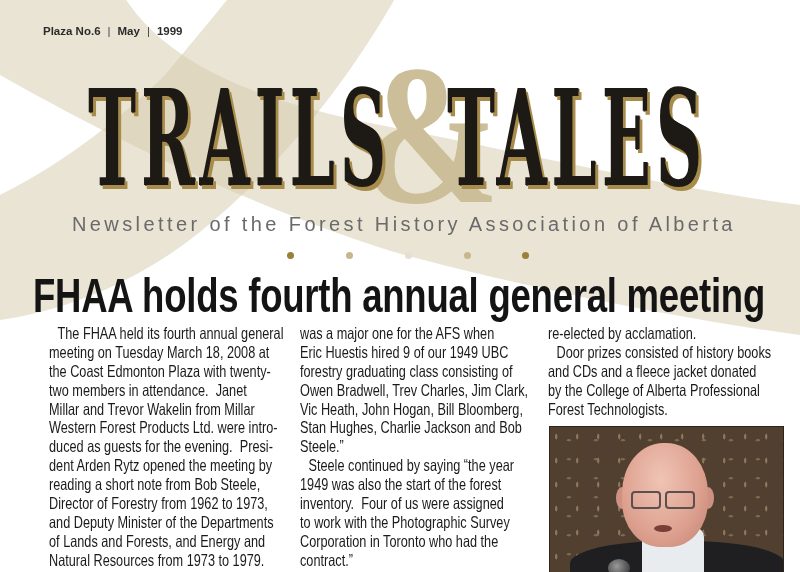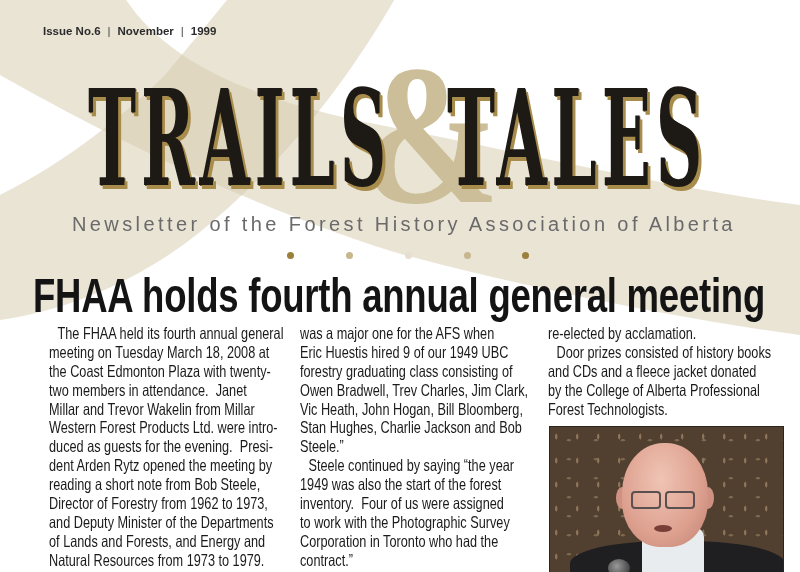--- a/index.html
+++ b/index.html
@@ -106,21 +106,21 @@
 </style>
 </head>
 <body>
 
 <svg class="bg" viewBox="0 0 800 572" xmlns="http://www.w3.org/2000/svg">
   <path d="M 0,-10 L 120,-10 C 160,60 250,100 380,125 C 520,152 680,190 800,205 L 800,335 C 650,315 500,280 408,256 C 300,225 150,160 0,75 Z" fill="#d6c9ab" fill-opacity="0.5"></path>
   <path d="M 235,-10 L 400,-10 C 360,60 300,150 200,232 C 140,280 70,310 0,320 L 0,195 C 70,160 130,110 165,75 C 190,45 215,15 235,-10 Z" fill="#d6c9ab" fill-opacity="0.5"></path>
 </svg>
 
 <div class="abs issue">
-  <span>Issue No.6</span><span class="sep">|</span><span>November</span><span class="sep">|</span><span>1999</span>
+  <span>Plaza No.6</span><span class="sep">|</span><span>May</span><span class="sep">|</span><span>1999</span>
 </div>
 
 <div class="abs amp">&amp;</div>
 <div class="abs title-word title-left">TRAILS</div>
 <div class="abs title-word title-right">TALES</div>
 
 <div class="abs subtitle">Newsletter of the Forest History Association of Alberta</div>
 
 <div class="abs dot" style="left:287px;background:#9c7f3a;"></div>
 <div class="abs dot" style="left:346px;background:#c8b68e;"></div>

